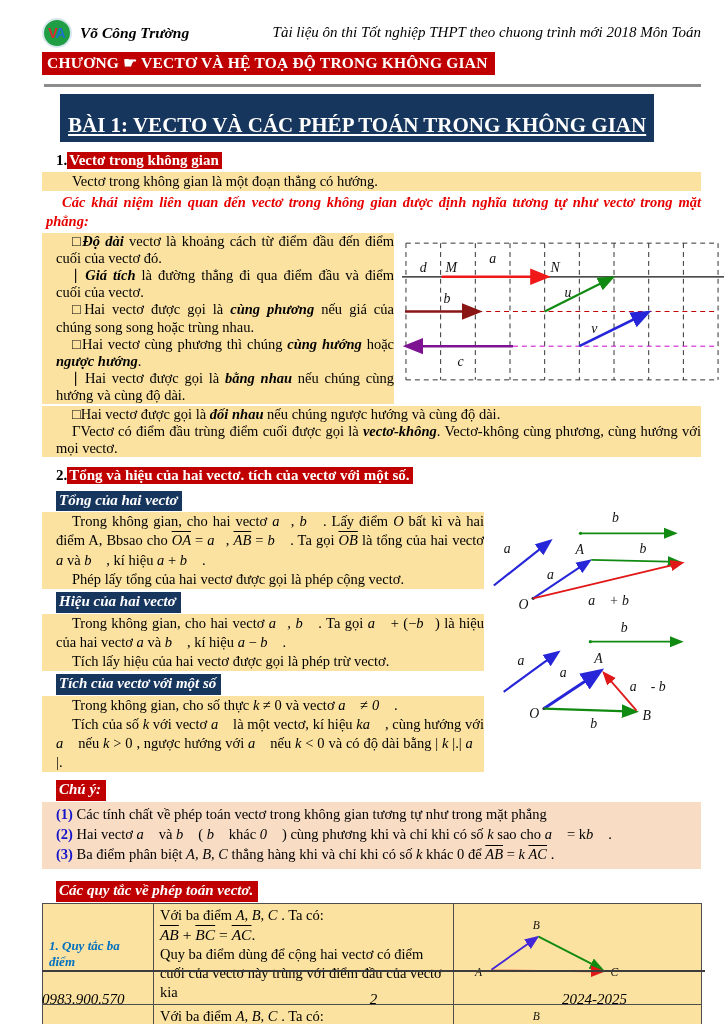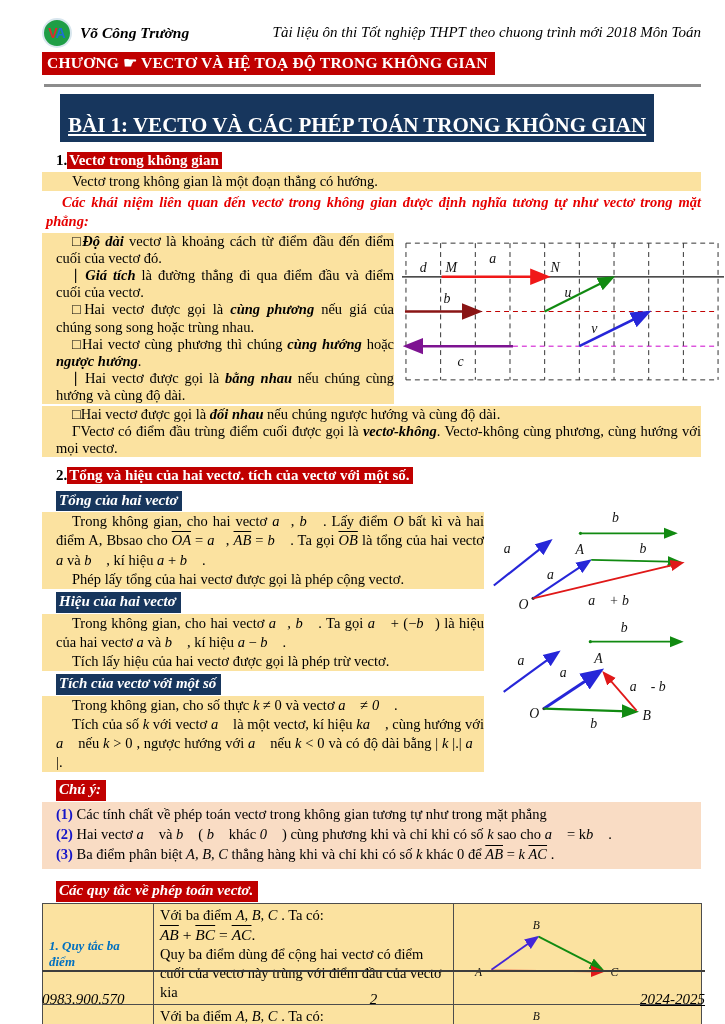--- a/index.html
+++ b/index.html
@@ -57,21 +57,21 @@
   table.rules td{border:1.2px solid #4d4d4d;padding:2px 6px;vertical-align:middle;}
   td.rname{width:100px;color:#0070c0;font-weight:bold;font-style:italic;font-size:13px;line-height:1.25;}
   td.rbody{width:295px;line-height:1.3;}
   td.rfig{width:235px;padding:2px 4px;}
   .formula{font-size:15.5px;}
   
   .footer{position:absolute;left:42px;right:20px;bottom:14px;border-top:2.5px solid #3d3d3d;
           padding-top:18px;display:flex;font-style:italic;font-size:15px;}
   .footer .fl{flex:1;text-align:left;}
   .footer .fc{flex:1;text-align:center;}
-  .footer .fr{flex:1;text-align:right;text-decoration:underline;}
+  .footer .fr{flex:1;text-align:center;}
   svg{display:block;font-family:"Liberation Serif",serif;}
   svg text{font-style:italic;font-size:14px;fill:#111;}
 </style>
 </head>
 <body>
 
 <div class="page">
 
   <div class="hdr">
     <div class="logo">

